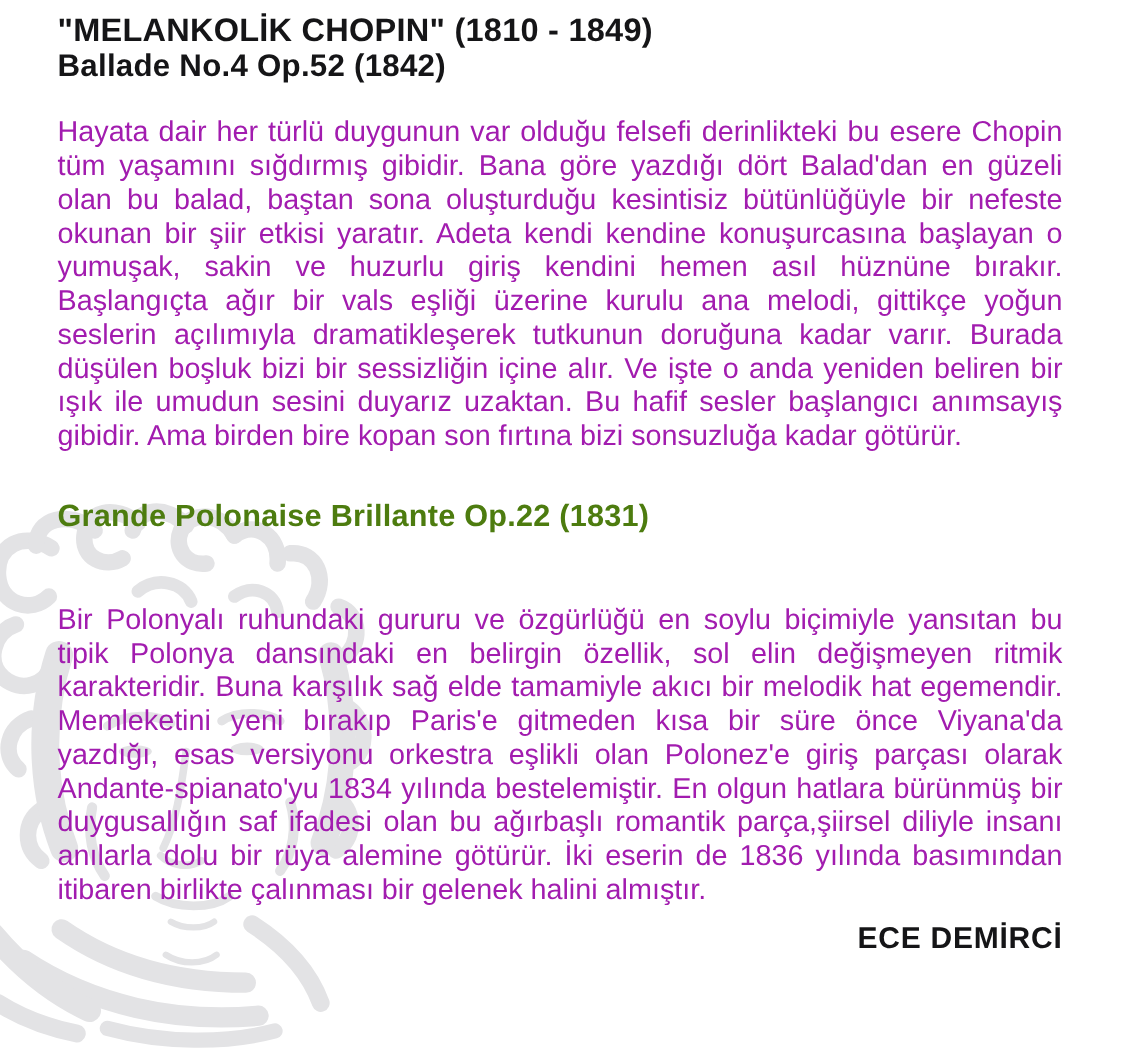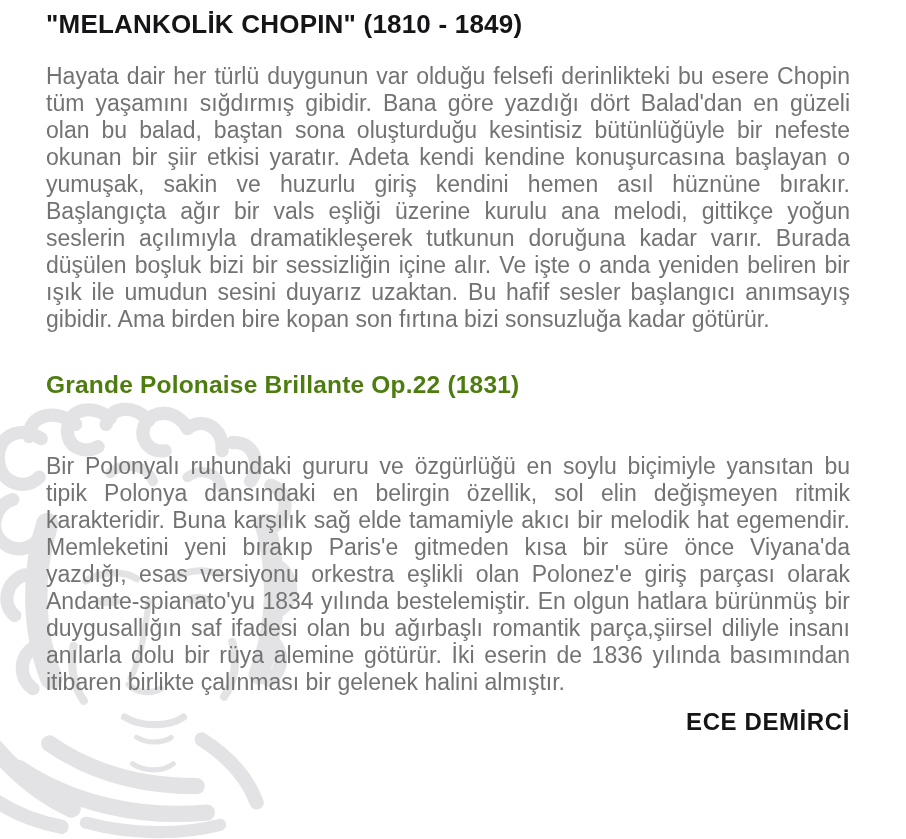--- a/index.html
+++ b/index.html
@@ -44,21 +44,21 @@
     line-height: 29px;
     font-weight: bold;
     color: #151517;
     letter-spacing: 0.2px;
   }
   .body-paragraph {
     margin: 0;
     font-size: 23px;
     line-height: 27px;
     text-align: justify;
-    color: #737373;
+    color: #a21caf;
   }
   .para-ballade { margin-top: 24px; }
   .heading-polonaise {
     margin: 38px 0 0 0;
     font-size: 24.5px;
     line-height: 28px;
     font-weight: bold;
     color: #4d7c0f;
     letter-spacing: 0.2px;
   }
@@ -122,20 +122,21 @@
       <path d="M6,340 C28,366 52,386 82,400" stroke-width="18"></path>
       <path d="M10,394 C32,408 52,414 72,418" stroke-width="14"></path>
       <path d="M96,414 C140,426 190,426 228,416" stroke-width="12"></path>
     </g>
   </svg>
 
   <div class="content">
 
     <h1 class="title">"MELANKOLİK CHOPIN" (1810 - 1849)</h1>
 
+    <h2 class="subtitle">Ballade No.4 Op.52 (1842)</h2>
 
     <p class="body-paragraph para-ballade">Hayata dair her türlü duygunun var olduğu felsefi derinlikteki bu esere Chopin tüm yaşamını sığdırmış gibidir. Bana göre yazdığı dört Balad'dan en güzeli olan bu balad, baştan sona oluşturduğu kesintisiz bütünlüğüyle bir nefeste okunan bir şiir etkisi yaratır. Adeta kendi kendine konuşurcasına başlayan o yumuşak, sakin ve huzurlu giriş kendini hemen asıl hüznüne bırakır. Başlangıçta ağır bir vals eşliği üzerine kurulu ana melodi, gittikçe yoğun seslerin açılımıyla dramatikleşerek tutkunun doruğuna kadar varır. Burada düşülen boşluk bizi bir sessizliğin içine alır. Ve işte o anda yeniden beliren bir ışık ile umudun sesini duyarız uzaktan. Bu hafif sesler başlangıcı anımsayış gibidir. Ama birden bire kopan son fırtına bizi sonsuzluğa kadar götürür.</p>
 
     <h2 class="heading-polonaise">Grande Polonaise Brillante Op.22 (1831)</h2>
 
     <p class="body-paragraph para-polonaise">Bir Polonyalı ruhundaki gururu ve özgürlüğü en soylu biçimiyle yansıtan bu tipik Polonya dansındaki en belirgin özellik, sol elin değişmeyen ritmik karakteridir. Buna karşılık sağ elde tamamiyle akıcı bir melodik hat egemendir. Memleketini yeni bırakıp Paris'e gitmeden kısa bir süre önce Viyana'da yazdığı, esas versiyonu orkestra eşlikli olan Polonez'e giriş parçası olarak Andante-spianato'yu 1834 yılında bestelemiştir. En olgun hatlara bürünmüş bir duygusallığın saf ifadesi olan bu ağırbaşlı romantik parça,şiirsel diliyle insanı anılarla dolu bir rüya alemine götürür. İki eserin de 1836 yılında basımından itibaren birlikte çalınması bir gelenek halini almıştır.</p>
 
     <div class="signature">ECE DEMİRCİ</div>
 
   </div>

